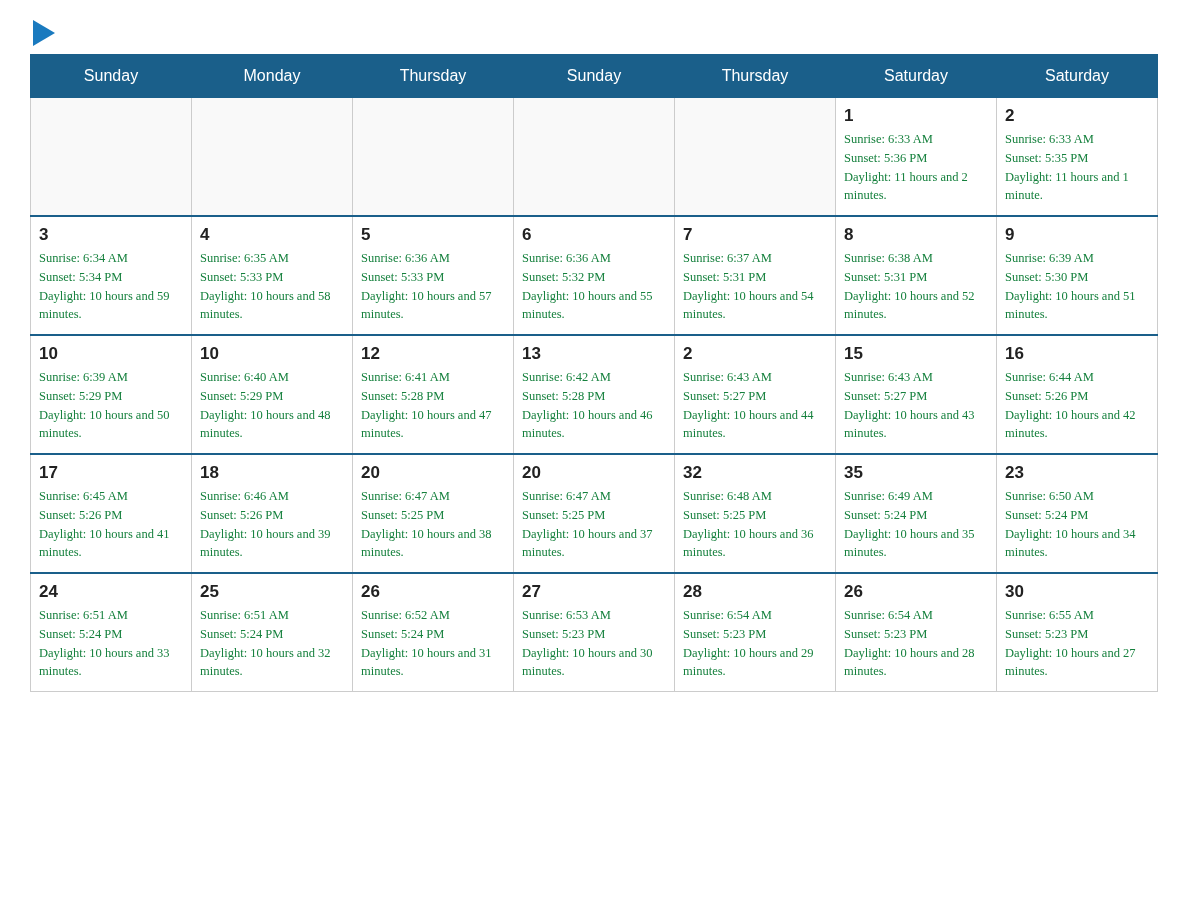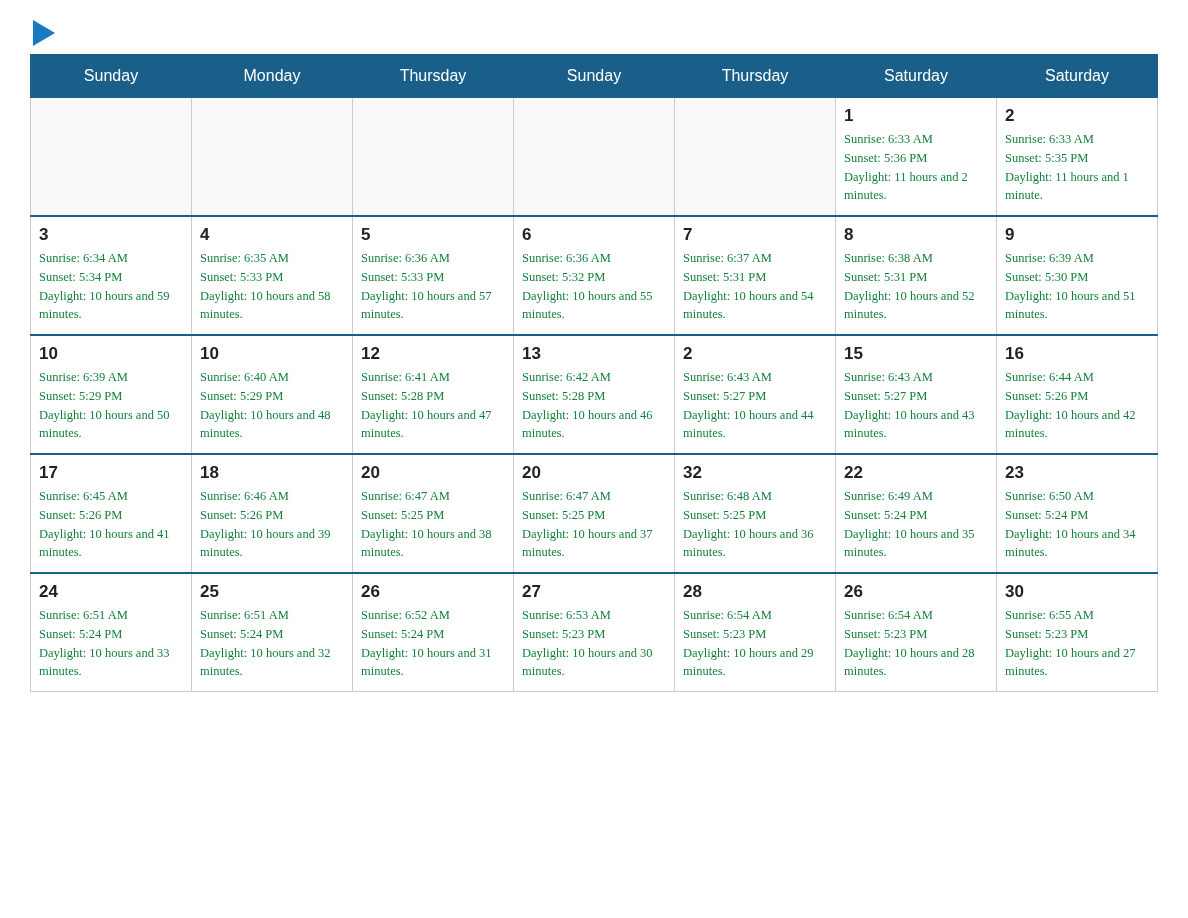--- a/index.html
+++ b/index.html
@@ -215,21 +215,21 @@
         </td>
         <td>
           <span class="day-num">20</span>
           <div class="sun-info">Sunrise: 6:47 AM<br>Sunset: 5:25 PM<br>Daylight: 10 hours and 37 minutes.</div>
         </td>
         <td>
           <span class="day-num">32</span>
           <div class="sun-info">Sunrise: 6:48 AM<br>Sunset: 5:25 PM<br>Daylight: 10 hours and 36 minutes.</div>
         </td>
         <td>
-          <span class="day-num">22</span>
+          <span class="day-num">35</span>
           <div class="sun-info">Sunrise: 6:49 AM<br>Sunset: 5:24 PM<br>Daylight: 10 hours and 35 minutes.</div>
         </td>
         <td>
           <span class="day-num">23</span>
           <div class="sun-info">Sunrise: 6:50 AM<br>Sunset: 5:24 PM<br>Daylight: 10 hours and 34 minutes.</div>
         </td>
       </tr>
       <tr class="row-separator">
         <td>
           <span class="day-num">24</span>

